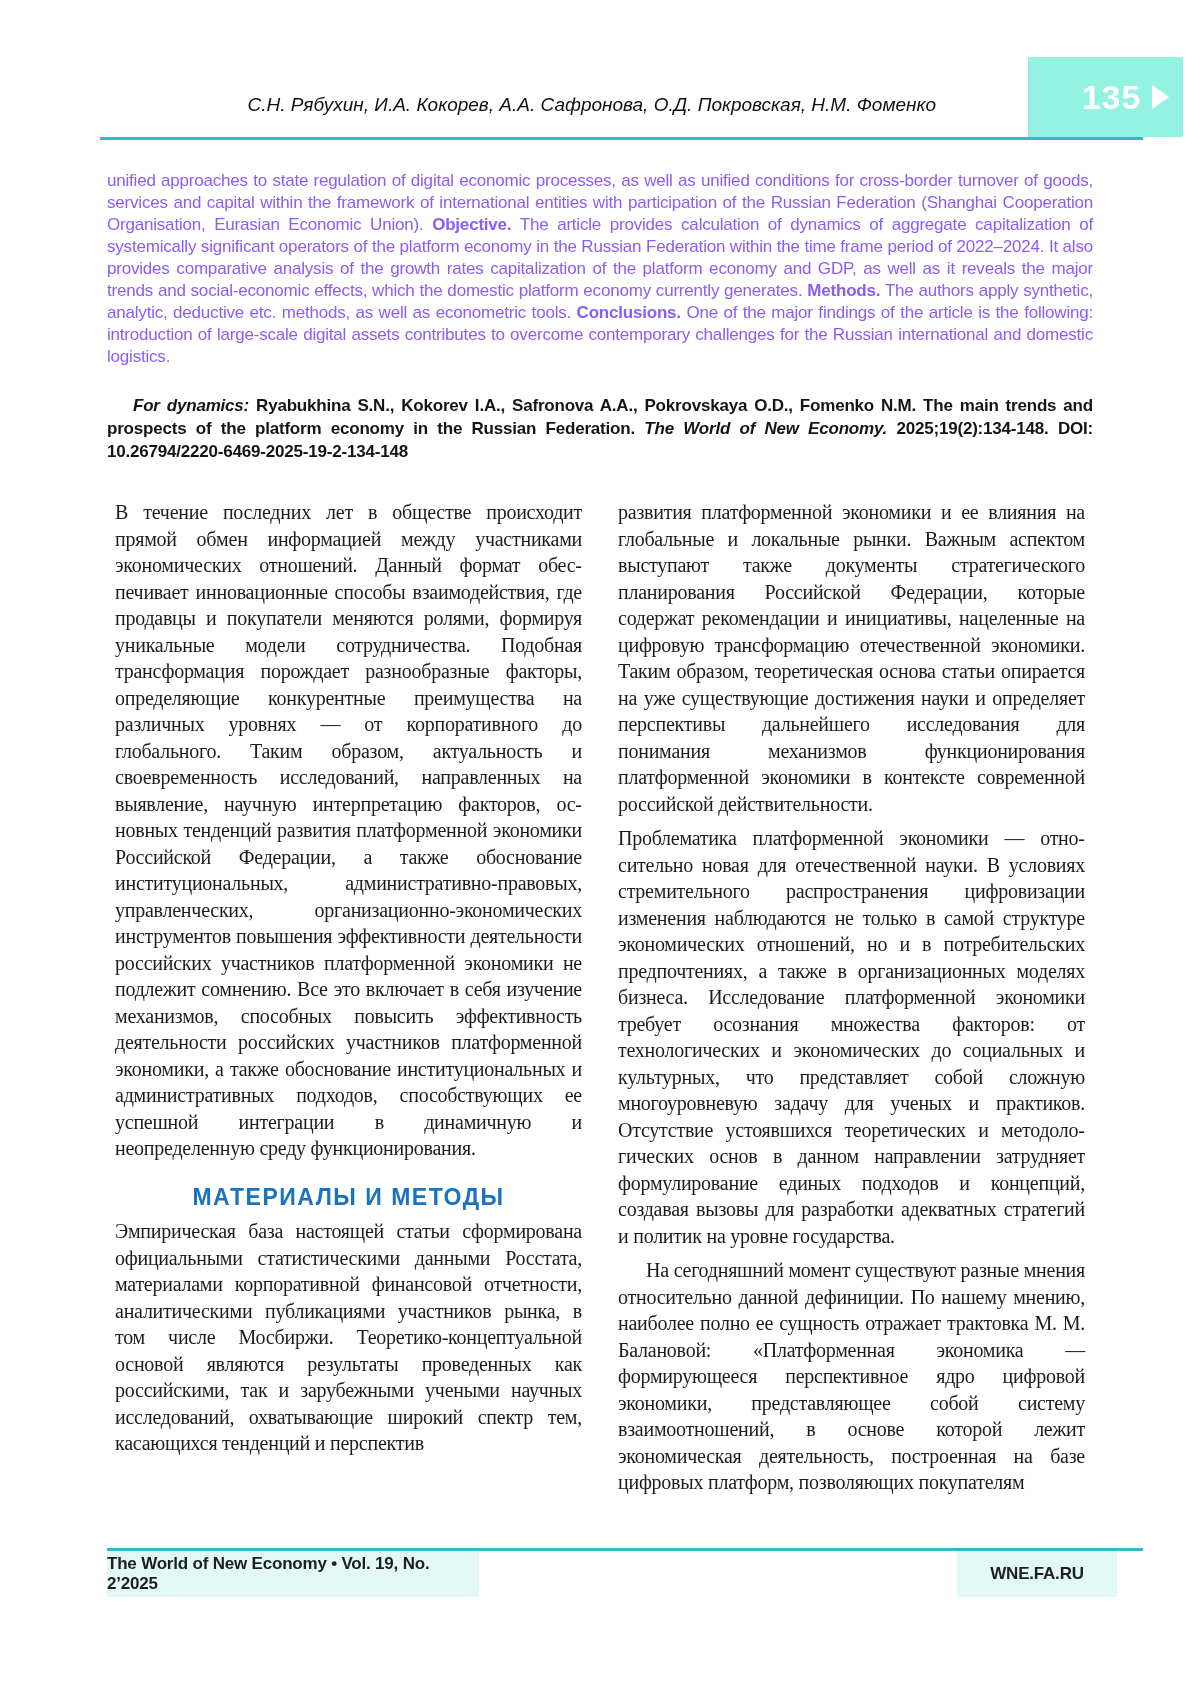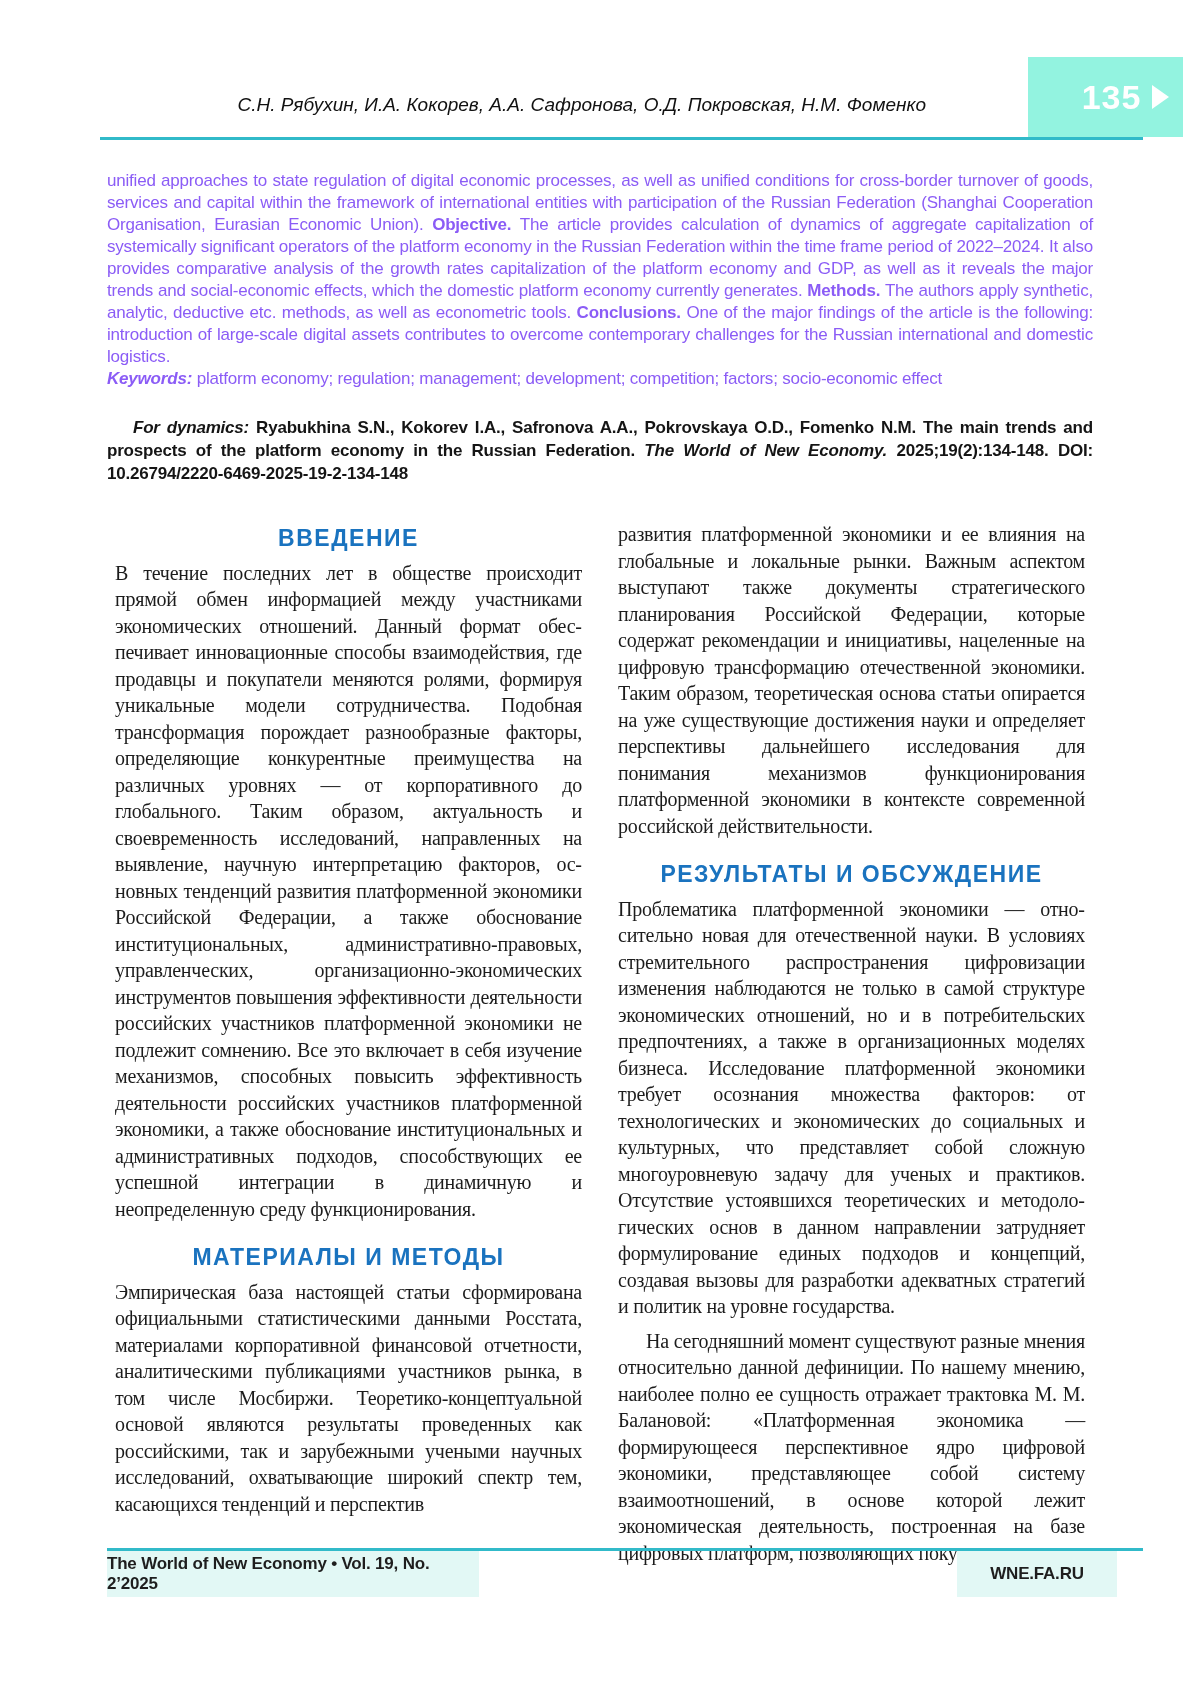--- a/index.html
+++ b/index.html
@@ -4,21 +4,21 @@
 <style>
   html,body { margin:0; padding:0; }
   body {
     width:1200px; height:1697px; position:relative; overflow:hidden;
     background:#ffffff; color:#1d1d1d;
     font-family:"Liberation Sans", sans-serif;
   }
 
   
   .authors {
-    position:absolute; top:94px; left:98px; width:828px;
+    position:absolute; top:94px; left:108px; width:828px;
     text-align:right; font-style:italic; font-size:19px; color:#111;
     white-space:nowrap;
   }
   .page-badge {
     position:absolute; left:1028px; top:57px; width:115px; height:80px;
     background:var(--accent_box,#93f3e0);
     display:flex; align-items:center; justify-content:center; gap:11px;padding-left:40px;
   }
   .page-badge .num {
     color:var(--page_number_text,#fff); font-weight:bold; font-size:34px; letter-spacing:1px;
@@ -90,36 +90,33 @@
     <span class="num">135</span>
     <span class="tri-right"></span>
   </div>
   <div class="rule-top"></div>
 </header>
 
 <main>
 
   <p class="abstract"><span>unified approaches to state regulation of digital economic processes, as well as unified conditions for cross-border turnover of goods, services and capital within the framework of international entities with participation of the Russian Federation (Shanghai Cooperation Organisation, Eurasian Economic Union). </span><b>Objective.</b><span> The article provides calculation of dynamics of aggregate capitalization of systemically significant operators of the platform economy in the Russian Federation within the time frame period of 2022–2024. It also provides comparative analysis of the growth rates capitalization of the platform economy and GDP, as well as it reveals the major trends and social-economic effects, which the domestic platform economy currently generates. </span><b>Methods.</b><span> The authors apply synthetic, analytic, deductive etc. methods, as well as econometric tools. </span><b>Conclusions.</b><span> One of the major findings of the article is the following: introduction of large-scale digital assets contributes to overcome contemporary challenges for the Russian international and domestic logistics.</span></p>
 
-  <p class="keywords-line"><span class="bi">Keywords:</span><span> platform economy; regulation; management; development; competition; factors; socio-economic effect</span></p>
 
   <p class="citation"><span class="bi">For dynamics:</span><span> Ryabukhina S.N., Kokorev I.A., Safronova A.A., Pokrovskaya O.D., Fomenko N.M. The main trends and prospects of the platform economy in the Russian Federation. </span><span class="jt">The World of New Economy.</span><span> 2025;19(2):134-148. DOI: 10.26794/2220-6469-2025-19-2-134-148</span></p>
 
   <div class="columns">
 
     <div class="col">
-      <h2>ВВЕДЕНИЕ</h2>
       <p>В течение последних лет в обществе происходит прямой обмен информацией между участниками экономических отношений. Данный формат обес­печивает инновационные способы взаимодейст­вия, где продавцы и покупатели меняются ролями, формируя уникальные модели сотрудничества. По­добная трансформация порождает разнообразные факторы, определяющие конкурентные преиму­щества на различных уровнях — от корпоратив­ного до глобального. Таким образом, актуальность и своевременность исследований, направленных на выявление, научную интерпретацию факторов, ос­новных тенденций развития платформенной эконо­мики Российской Федерации, а также обоснование институциональных, административно-правовых, управленческих, организационно-экономических инструментов повышения эффективности дея­тельности российских участников платформенной экономики не подлежит сомнению. Все это вклю­чает в себя изучение механизмов, способных по­высить эффективность деятельности российских участников платформенной экономики, а также обоснование институциональных и администра­тивных подходов, способствующих ее успешной интеграции в динамичную и неопределенную среду функционирования.</p>
       <h2>МАТЕРИАЛЫ И МЕТОДЫ</h2>
       <p>Эмпирическая база настоящей статьи сформирована официальными статистическими данными Росстата, материалами корпоративной финансовой отчет­ности, аналитическими публикациями участников рынка, в том числе Мосбиржи. Теоретико-концепту­альной основой являются результаты проведенных как российскими, так и зарубежными учеными научных исследований, охватывающие широкий спектр тем, касающихся тенденций и перспектив</p>
     </div>
 
     <div class="col">
       <p>развития платформенной экономики и ее влияния на глобальные и локальные рынки. Важным аспек­том выступают также документы стратегического планирования Российской Федерации, которые содержат рекомендации и инициативы, нацелен­ные на цифровую трансформацию отечественной экономики. Таким образом, теоретическая основа статьи опирается на уже существующие достижения науки и определяет перспективы дальнейшего ис­следования для понимания механизмов функцио­нирования платформенной экономики в контексте современной российской действительности.</p>
-      <h2>РЕЗУЛЬТАТЫ И ОБСУЖДЕНИЕ</h2>
       <p>Проблематика платформенной экономики — отно­сительно новая для отечественной науки. В условиях стремительного распространения цифровизации изменения наблюдаются не только в самой структу­ре экономических отношений, но и в потребитель­ских предпочтениях, а также в организационных моделях бизнеса. Исследование платформенной экономики требует осознания множества факторов: от технологических и экономических до социальных и культурных, что представляет собой сложную многоуровневую задачу для ученых и практиков. Отсутствие устоявшихся теоретических и методоло­гических основ в данном направлении затрудняет формулирование единых подходов и концепций, создавая вызовы для разработки адекватных стра­тегий и политик на уровне государства.</p>
       <p class="indent">На сегодняшний момент существуют разные мнения относительно данной дефиниции. По на­шему мнению, наиболее полно ее сущность отра­жает трактовка М. М. Балановой: «Платформенная экономика — формирующееся перспективное ядро цифровой экономики, представляющее собой си­стему взаимоотношений, в основе которой лежит экономическая деятельность, построенная на базе цифровых платформ, позволяющих покупателям</p>
     </div>
 
   </div>
 </main>
 
 <footer>
   <div class="rule-bottom"></div>
   <div class="footer-box fb-left">

